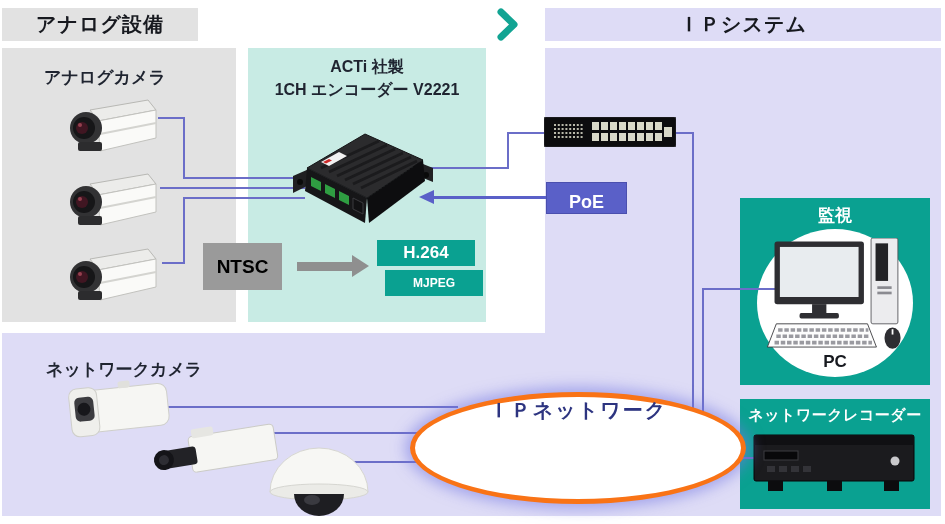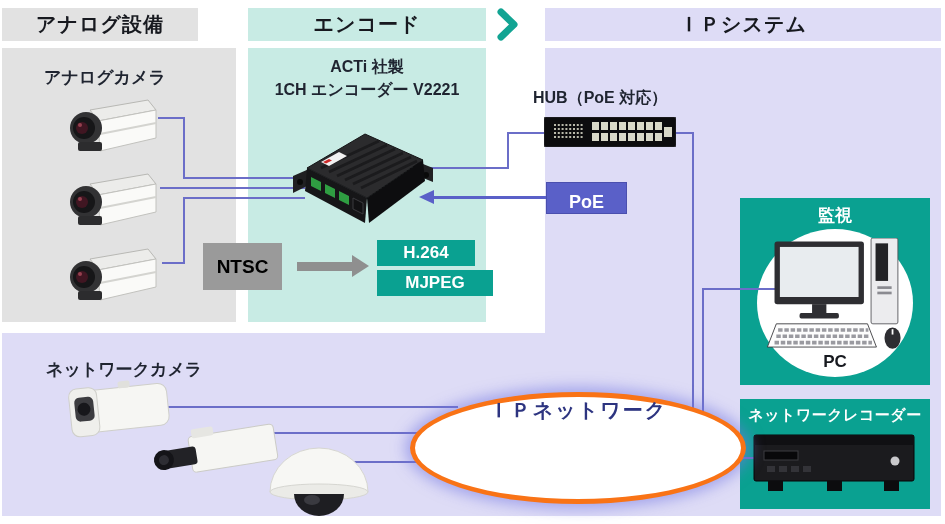--- a/index.html
+++ b/index.html
@@ -32,23 +32,20 @@
 <div id="canvas">
 
   <div class="panel panel-gray" style="left:2px;top:48px;width:234px;height:274px;"></div>
   <div class="panel panel-teal" style="left:248px;top:48px;width:238px;height:274px;"></div>
   <div class="panel panel-lav" style="left:545px;top:48px;width:396px;height:468px;"></div>
   <div class="panel panel-lav" style="left:2px;top:333px;width:543px;height:183px;"></div>
 
   <div class="hdr panel-gray" style="left:2px;top:8px;width:196px;height:33px;">
     <span>アナログ設備</span>
   </div>
-  <div class="hdr panel-teal" style="left:248px;top:8px;width:238px;height:33px;">
-    <span>エンコード</span>
-  </div>
   <svg class="abs" style="left:495px;top:8px;" width="26" height="33" viewBox="0 0 26 33">
     <polyline points="6,4 19,16.5 6,29" fill="none" stroke="#12a493" stroke-width="7" stroke-linecap="round" stroke-linejoin="round"></polyline>
   </svg>
   <div class="hdr panel-lav" style="left:545px;top:8px;width:396px;height:33px;">
     <span>ＩＰシステム</span>
   </div>
 
   <div class="abs" style="left:740px;top:198px;width:190px;height:187px;background:#0aa191;">
     <div style="text-align:center;color:#fff;font-size:17px;font-weight:600;margin-top:6px;">監視</div>
     <div style="position:absolute;left:17px;top:31px;width:156px;height:148px;background:#ffffff;border-radius:50%;"></div>
@@ -142,25 +139,24 @@
   </svg>
 
   <div class="abs" style="left:203px;top:243px;width:79px;height:47px;background:#9a9a9a;display:flex;align-items:center;justify-content:center;color:#000000;font-size:19px;font-weight:bold;">
     <span>NTSC</span>
   </div>
   <div class="abs" style="left:297px;top:262px;width:55px;height:9px;background:#8f8f8f;"></div>
   <div class="abs" style="left:352px;top:255px;width:0;height:0;border-top:11px solid transparent;border-bottom:11px solid transparent;border-left:17px solid #8f8f8f;"></div>
   <div class="tealbox" style="left:377px;top:240px;width:98px;height:26px;font-size:17px;">
     <span>H.264</span>
   </div>
-  <div class="tealbox" style="left:377px;top:270px;width:116px;height:26px;font-size:17px;">
+  <div class="tealbox" style="left:385px;top:270px;width:98px;height:26px;font-size:12px;">
     <span>MJPEG</span>
   </div>
 
-  <div class="abs" style="left:533px;top:88px;font-size:16px;font-weight:600;color:#1f2430;">HUB（PoE 対応）</div>
   <svg class="abs" style="left:544px;top:117px;" width="132" height="30" viewBox="0 0 132 30">
     <rect x="0" y="0" width="132" height="30" rx="2" fill="#0c0c0e" stroke="#28282c"></rect>
     <line x1="10" y1="8" x2="40" y2="8" stroke="#b9b9ab" stroke-width="2" stroke-dasharray="2 1.8"></line>
     <line x1="10" y1="12" x2="40" y2="12" stroke="#b9b9ab" stroke-width="2" stroke-dasharray="2 1.8"></line>
     <line x1="10" y1="16" x2="40" y2="16" stroke="#b9b9ab" stroke-width="2" stroke-dasharray="2 1.8"></line>
     <line x1="10" y1="20" x2="40" y2="20" stroke="#b9b9ab" stroke-width="2" stroke-dasharray="2 1.8"></line>
     <line x1="48" y1="9" x2="118" y2="9" stroke="#d8d8c8" stroke-width="8" stroke-dasharray="7 2"></line>
     <line x1="48" y1="20" x2="118" y2="20" stroke="#d8d8c8" stroke-width="8" stroke-dasharray="7 2"></line>
     <rect x="120" y="10" width="8" height="10" fill="#d8d8c8"></rect>
   </svg>

